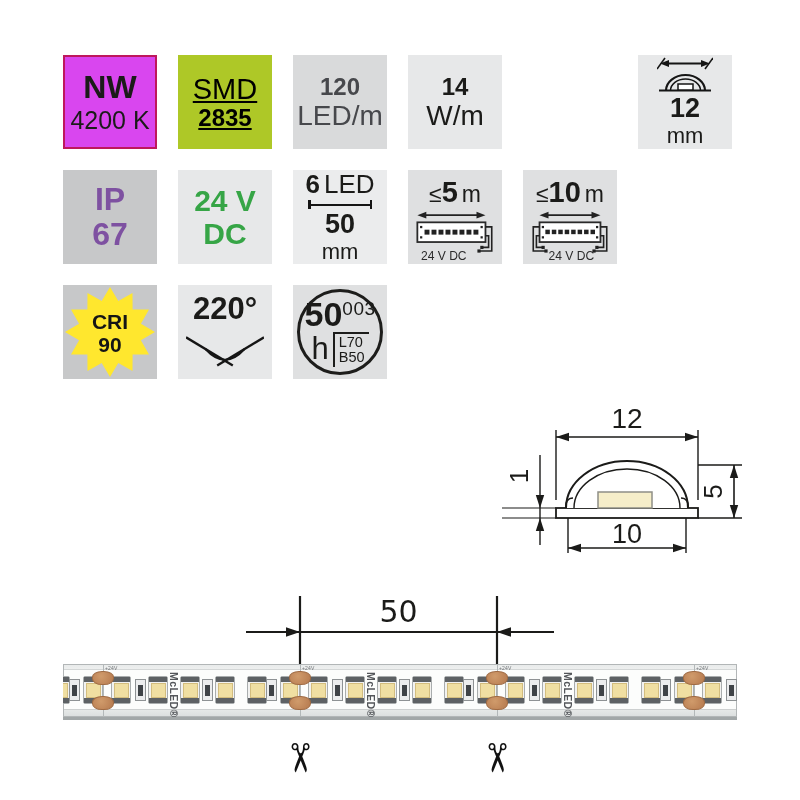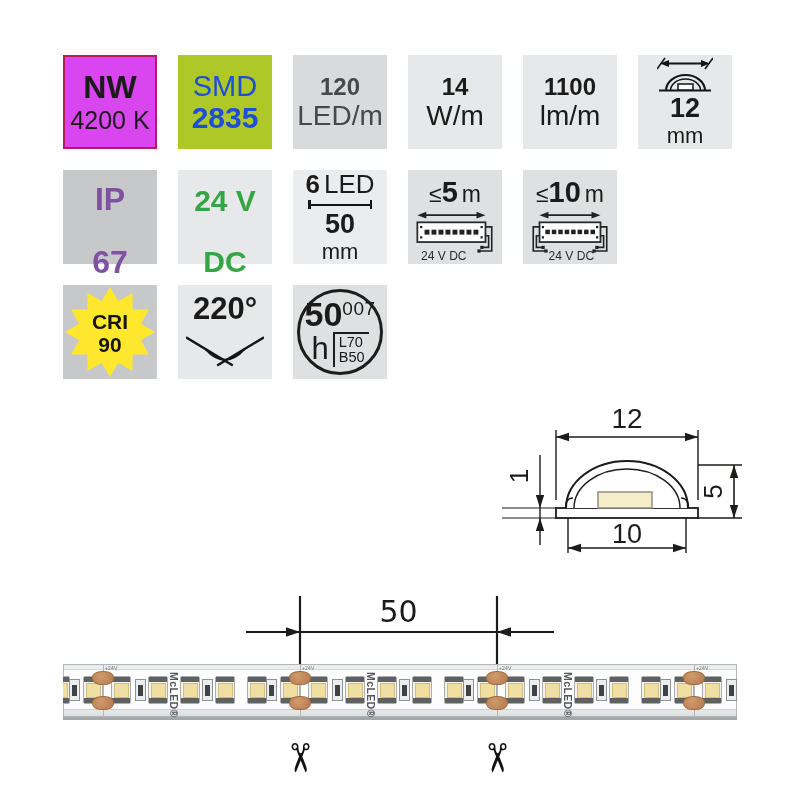--- a/index.html
+++ b/index.html
@@ -3,36 +3,36 @@
 <meta charset="utf-8">
 <style>
   html,body{margin:0;padding:0;background:#ffffff;}
   .canvas{position:relative;width:800px;height:800px;background:#fff;overflow:hidden;
           font-family:"Liberation Sans","DejaVu Sans",sans-serif;color:#1b1b19;}
   
   .tile{position:absolute;width:94px;height:94px;box-sizing:border-box;
         display:flex;flex-direction:column;align-items:center;justify-content:center;
         text-align:center;line-height:1.05;}
   .tile.white{background:#d946ef;border:2px solid #be185d;}
-  .tile.lime{background:#aec827;color:#1d4ed8;}
+  .tile.lime{background:#aec827;color:#000000;text-decoration:underline;}
   .tile.gdark{background:#c7c8c9;}
   .tile.gmid{background:#d9dadb;}
   .tile.glight{background:#e7e8e9;}
   .tile.gml{background:#dfe0e1;}
   .tile.glighter{background:#ebeced;}
   .big{font-size:32px;font-weight:700;}
   .sub{font-size:25px;font-weight:400;margin-top:3px;}
   .val{font-size:24px;font-weight:700;}
   .unit{font-size:28px;font-weight:400;margin-top:2px;}
   .dgray{color:#47484c;}
   .smd-t{font-size:29px;font-weight:400;}
-  .smd-m{font-size:30px;font-weight:700;margin-top:1px;}
+  .smd-m{font-size:24px;font-weight:700;margin-top:1px;}
   .purple{color:#7e51a1;}
   .green{color:#36a546;}
-  .two{font-size:32px;font-weight:700;line-height:1.1;margin-top:28px;}
+  .two{font-size:32px;font-weight:700;line-height:1.1;}
   .cutrow{font-size:26px;}
   .cutrow b{font-weight:700;}
   .cutrow span{font-weight:400;margin-left:4px;}
   .divider{position:relative;width:64px;height:2.5px;background:#151515;margin:5px 0 4px;}
   .divider::before,.divider::after{content:'';position:absolute;top:-3.2px;width:2.5px;height:9px;background:#151515;}
   .divider::before{left:0;}
   .divider::after{right:0;}
   .cut50{font-size:27px;font-weight:700;}
   .cutmm{font-size:22px;font-weight:400;margin-top:1px;}
   .runhead{display:flex;align-items:baseline;margin:3px 0 1px;}
@@ -103,24 +103,20 @@
   <div class="tile gmid dgray" style="left:293px;top:55px">
     <div class="val">120</div>
     <div class="unit">LED/m</div>
   </div>
 
   <div class="tile glight" style="left:408px;top:55px">
     <div class="val">14</div>
     <div class="unit">W/m</div>
   </div>
 
-  <div class="tile glight" style="left:523px;top:55px">
-    <div class="val">1100</div>
-    <div class="unit">lm/m</div>
-  </div>
 
   <div class="tile glight" style="left:638px;top:55px">
     <svg width="56" height="36" viewBox="0 0 56 36">
       <line x1="0" y1="12" x2="8" y2="1" stroke="#151515" stroke-width="1.6"></line>
       <line x1="48" y1="12" x2="56" y2="1" stroke="#151515" stroke-width="1.6"></line>
       <line x1="10" y1="6.5" x2="46" y2="6.5" stroke="#151515" stroke-width="2"></line>
       <polygon points="3,6.5 12,3 12,10" fill="#151515"></polygon>
       <polygon points="53,6.5 44,3 44,10" fill="#151515"></polygon>
       <line x1="2" y1="33.5" x2="54" y2="33.5" stroke="#151515" stroke-width="2"></line>
       <path d="M9,33.5 A19.5,15.5 0 0 1 48,33.5" fill="none" stroke="#151515" stroke-width="2.2"></path>
@@ -234,21 +230,21 @@
       <line x1="0" y1="10" x2="48" y2="38.8" stroke="#151515" stroke-width="2.4"></line>
       <line x1="80" y1="10" x2="32" y2="38.8" stroke="#151515" stroke-width="2.4"></line>
       <path d="M20,22 Q40,44 60,22" fill="none" stroke="#151515" stroke-width="2.2"></path>
     </svg>
   </div>
 
   <div class="tile gml" style="left:293px;top:285px">
     <div class="life-circle">
       <div class="life-r1">
         <span class="life-50">50</span>
-          <span class="life-000">007</span>
+          <span class="life-000">003</span>
       </div>
       <div class="life-r2">
         <span class="life-h">h</span>
         <span class="bracket">
           <span class="l70" style="display:block">L70</span>
           <span class="b50" style="display:block">B50</span>
         </span>
       </div>
     </div>
   </div>

